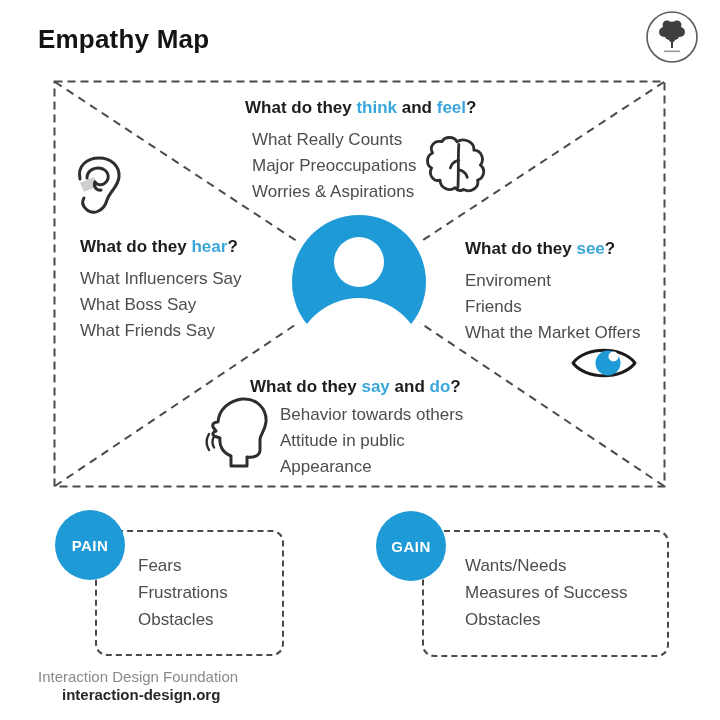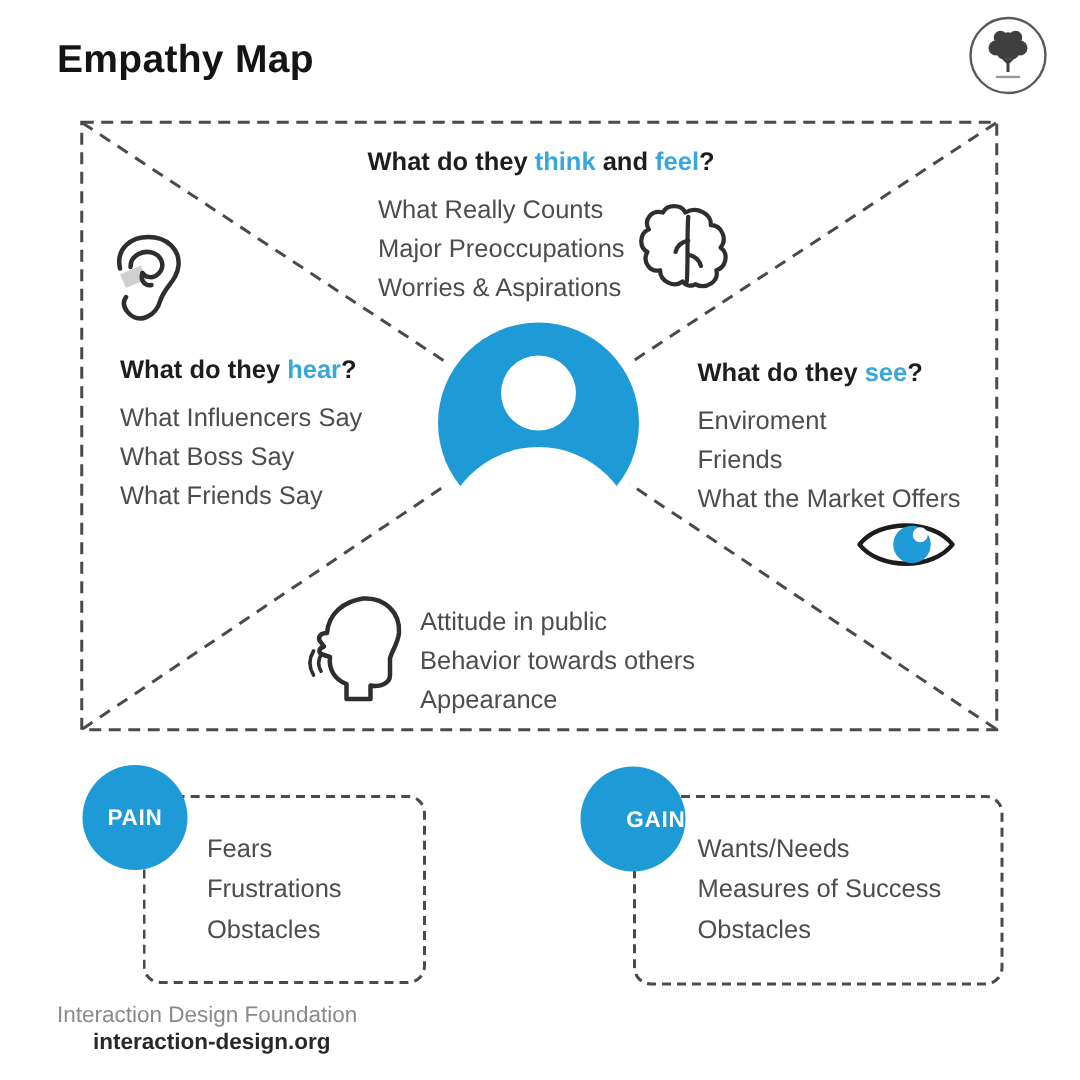--- a/index.html
+++ b/index.html
@@ -31,21 +31,21 @@
   .bubble-box{position:absolute;border:2px dashed var(--dash);border-radius:12px;}
   .pain-box{left:95px;top:530px;width:185px;height:122px;}
   .gain-box{left:422px;top:530px;width:243px;height:123px;}
   .bubble-list{position:absolute;font-size:17px;color:var(--text_body);line-height:27px;white-space:nowrap;}
   .pain-list{left:138px;top:552px;}
   .gain-list{left:465px;top:552px;}
   .badge{position:absolute;width:70px;height:70px;border-radius:50%;background:var(--accent);
     display:flex;align-items:center;justify-content:center;color:#fff;font-weight:700;
     font-size:15px;letter-spacing:.5px;z-index:3;}
   .pain-badge{left:55px;top:510px;}
-  .gain-badge{left:387px;top:511px;justify-content:flex-end;}
+  .gain-badge{left:376px;top:511px;}
   .footer-org{position:absolute;left:38px;top:668px;font-size:15px;color:var(--footer_gray);}
   .footer-url{position:absolute;left:38px;top:686px;font-size:15px;font-weight:700;color:#282828;margin-left:24px;}
 </style>
 </head>
 <body>
 
 <div class="canvas">
 
   <div class="title">Empathy Map</div>
 
@@ -136,24 +136,29 @@
       </div>
     </div>
     <div class="icon icon-eye">
       <svg width="68" height="42" viewBox="0 0 68 42">
         <path d="M3 21 C16 4 52 4 65 21 C52 38 16 38 3 21 Z" fill="#ffffff" stroke="#1c1c1c" stroke-width="3" stroke-linejoin="round"></path>
         <circle cx="38" cy="21" r="12.5" fill="var(--accent)"></circle>
         <circle cx="43.5" cy="14.5" r="5" fill="#ffffff"></circle>
       </svg>
     </div>
 
+    <div class="quad quad-say-header">
+      <div class="q-header">
+        <span>What do they </span><span class="hl">say</span><span> and </span><span class="hl">do</span><span>?</span>
+      </div>
+    </div>
     <div class="quad quad-say-list">
       <div class="q-list" style="margin-top:0;">
+        <div>Behavior towards others</div>
         <div>Attitude in public</div>
-        <div>Behavior towards others</div>
         <div>Appearance</div>
       </div>
     </div>
     <div class="icon icon-head">
       <svg width="76" height="78" viewBox="0 0 74 78">
         <g fill="none" stroke="#2e2e2e" stroke-width="3" stroke-linejoin="round" stroke-linecap="round">
           <path d="M40 5 C55 4 65 15 64 28 C63 36 59 40 58 45 L58 56 C58 62 51 64 45 63 L45 72 L29 72 L29 62 C21 59 17 52 18 44 L12 42 C10 40 11 38 14 37 L11 33 C10 30 12 28 16 28 C17 15 27 7 40 5 Z"></path>
           <path d="M7 40 C4 45 4 51 7 56" stroke-width="2.4"></path>
           <path d="M12 42.5 C10 46 10 50 12 53.5" stroke-width="2.4"></path>
         </g>

